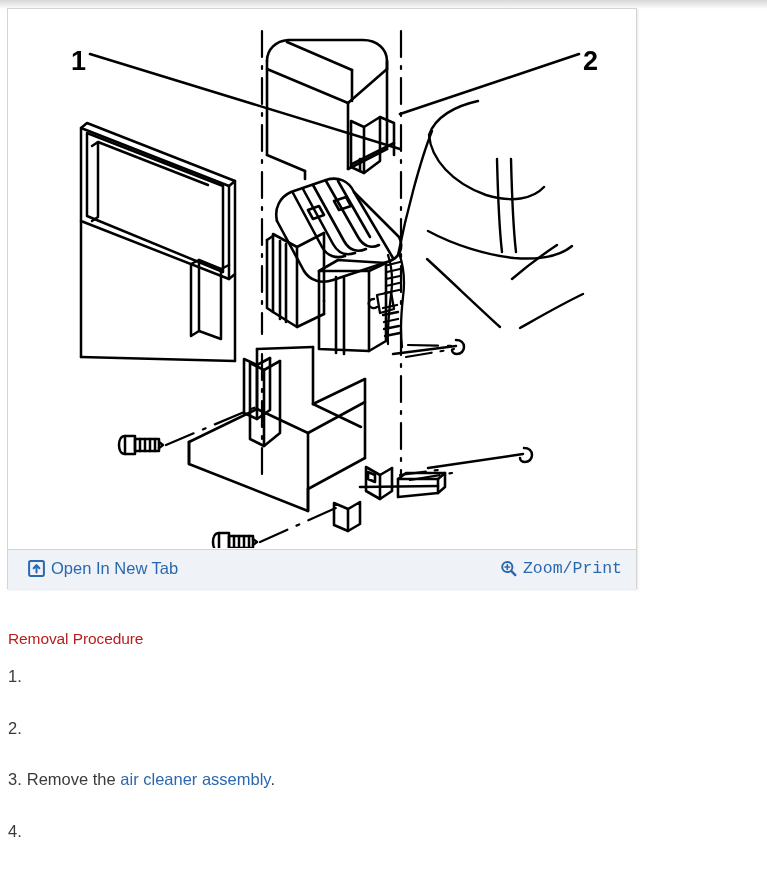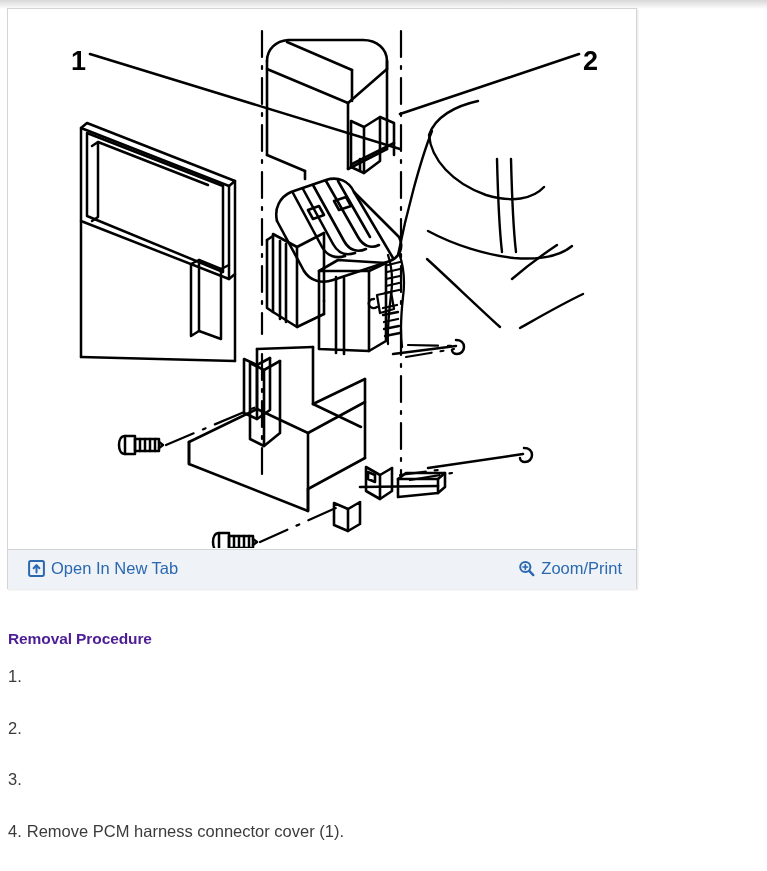--- a/index.html
+++ b/index.html
@@ -68,40 +68,40 @@
     display: flex;
     align-items: center;
     gap: 6px;
     color: #2a68b0;
     font-size: 16.5px;
     text-decoration: none;
     cursor: pointer;
     white-space: nowrap;
   }
   .tool-link.left  { left: 20px; }
-  .tool-link.right { right: 14px; }
+  .tool-link.right { right: 14px; font-family: Liberation Mono, monospace; }
   .tool-icon {
     display: inline-block;
     width: 17px;
     height: 17px;
     line-height: 0;
     flex: 0 0 auto;
   }
 
   
   .procedure {
     position: absolute;
     left: 8px;
     top: 630px;
     width: 740px;
   }
   .procedure-heading {
     font-size: 15.5px;
-    font-weight: bold;
-    color: #4c1d95;
+    font-weight: normal;
+    color: #b91c1c;
     margin: 0 0 18px 0;
     letter-spacing: -0.1px;
   }
   .step-list {
     list-style: none;
     margin: 0;
     padding: 0;
   }
   .step {
     font-size: 16.5px;
@@ -358,21 +358,21 @@
     <li class="step">
       <span class="step-num">1.</span>
     </li>
 
     <li class="step">
       <span class="step-num">2.</span>
     </li>
 
     <li class="step">
       <span class="step-num">3.</span>
+      <span class="step-text"><span>Remove the </span><a class="step-link" href="#">air cleaner assembly</a><span>.</span></span>
     </li>
 
     <li class="step">
       <span class="step-num">4.</span>
-      <span class="step-text">Remove PCM harness connector cover (1).</span>
     </li>
 
   </ol>
 </div>
 
 </body></html>

